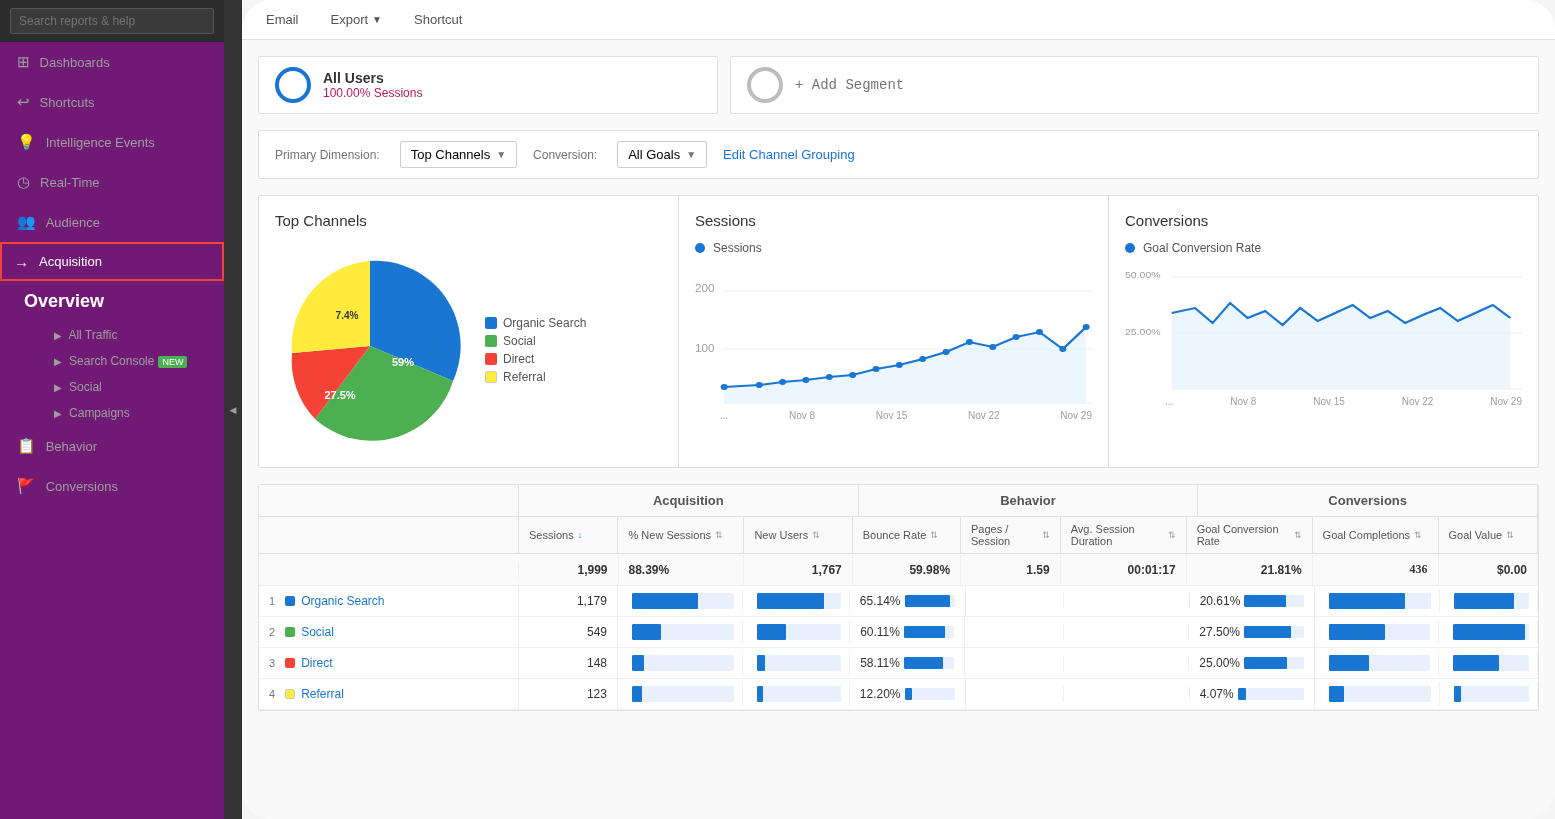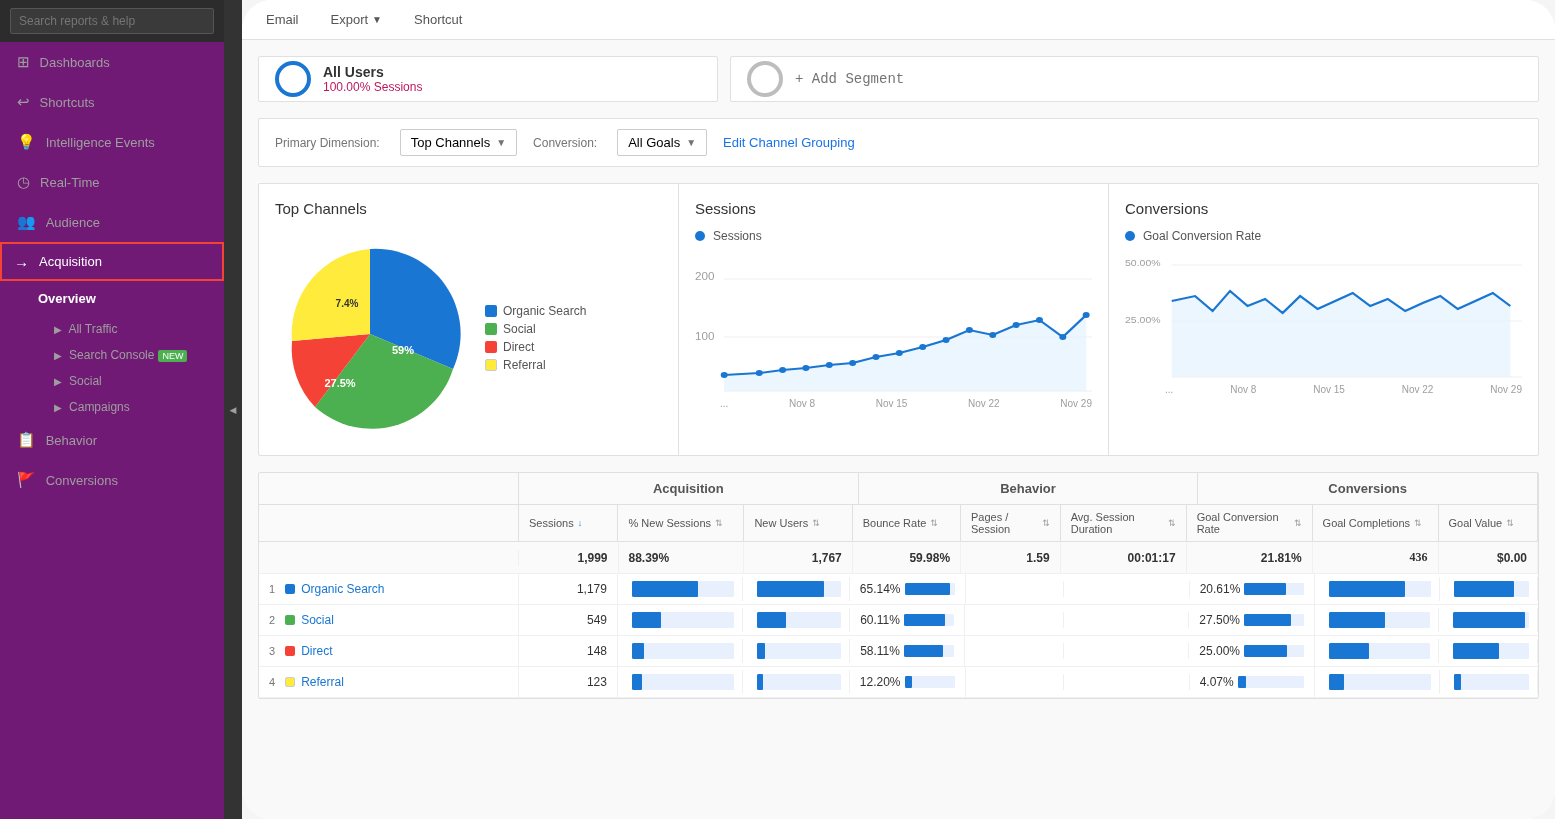--- a/index.html
+++ b/index.html
@@ -34,23 +34,23 @@
       display: flex;
       align-items: center;
       padding: 11px 14px;
       cursor: pointer;
       color: #9e9e9e;
       font-size: 13px;
       border-left: 3px solid transparent;
     }
     .sidebar-item .icon { margin-right: 10px; font-size: 15px; }
     .sidebar-sub {
-      padding: 10px 14px 10px 38px;
+      padding: 10px 14px 10px 24px;
       color: #9e9e9e;
-      font-size: 13px;
+      font-size: 18px;
       cursor: pointer;
     }
     .sidebar-sub.active { color: #fff; font-weight: bold; }
     .sub-indent {
       padding-left: 54px;
       font-size: 12px;
       color: #9e9e9e;
       padding-top: 6px;
       padding-bottom: 6px;
       cursor: pointer;
@@ -114,21 +114,21 @@
       display: flex;
       gap: 12px;
       margin-bottom: 16px;
     }
     .segment-card {
       display: flex;
       align-items: center;
       background: #fff;
       border: 1px solid #e0e0e0;
       border-radius: 2px;
-      padding: 4px 16px;
+      padding: 10px 16px;
       gap: 12px;
     }
     .segment-card.main { flex: 0 0 460px; }
     .segment-card.add { flex: 1; color: #757575; cursor: pointer; font-family: Liberation Mono, monospace; }
     .segment-circle {
       width: 36px;
       height: 36px;
       border-radius: 50%;
       border: 4px solid #1976d2;
       flex-shrink: 0;

